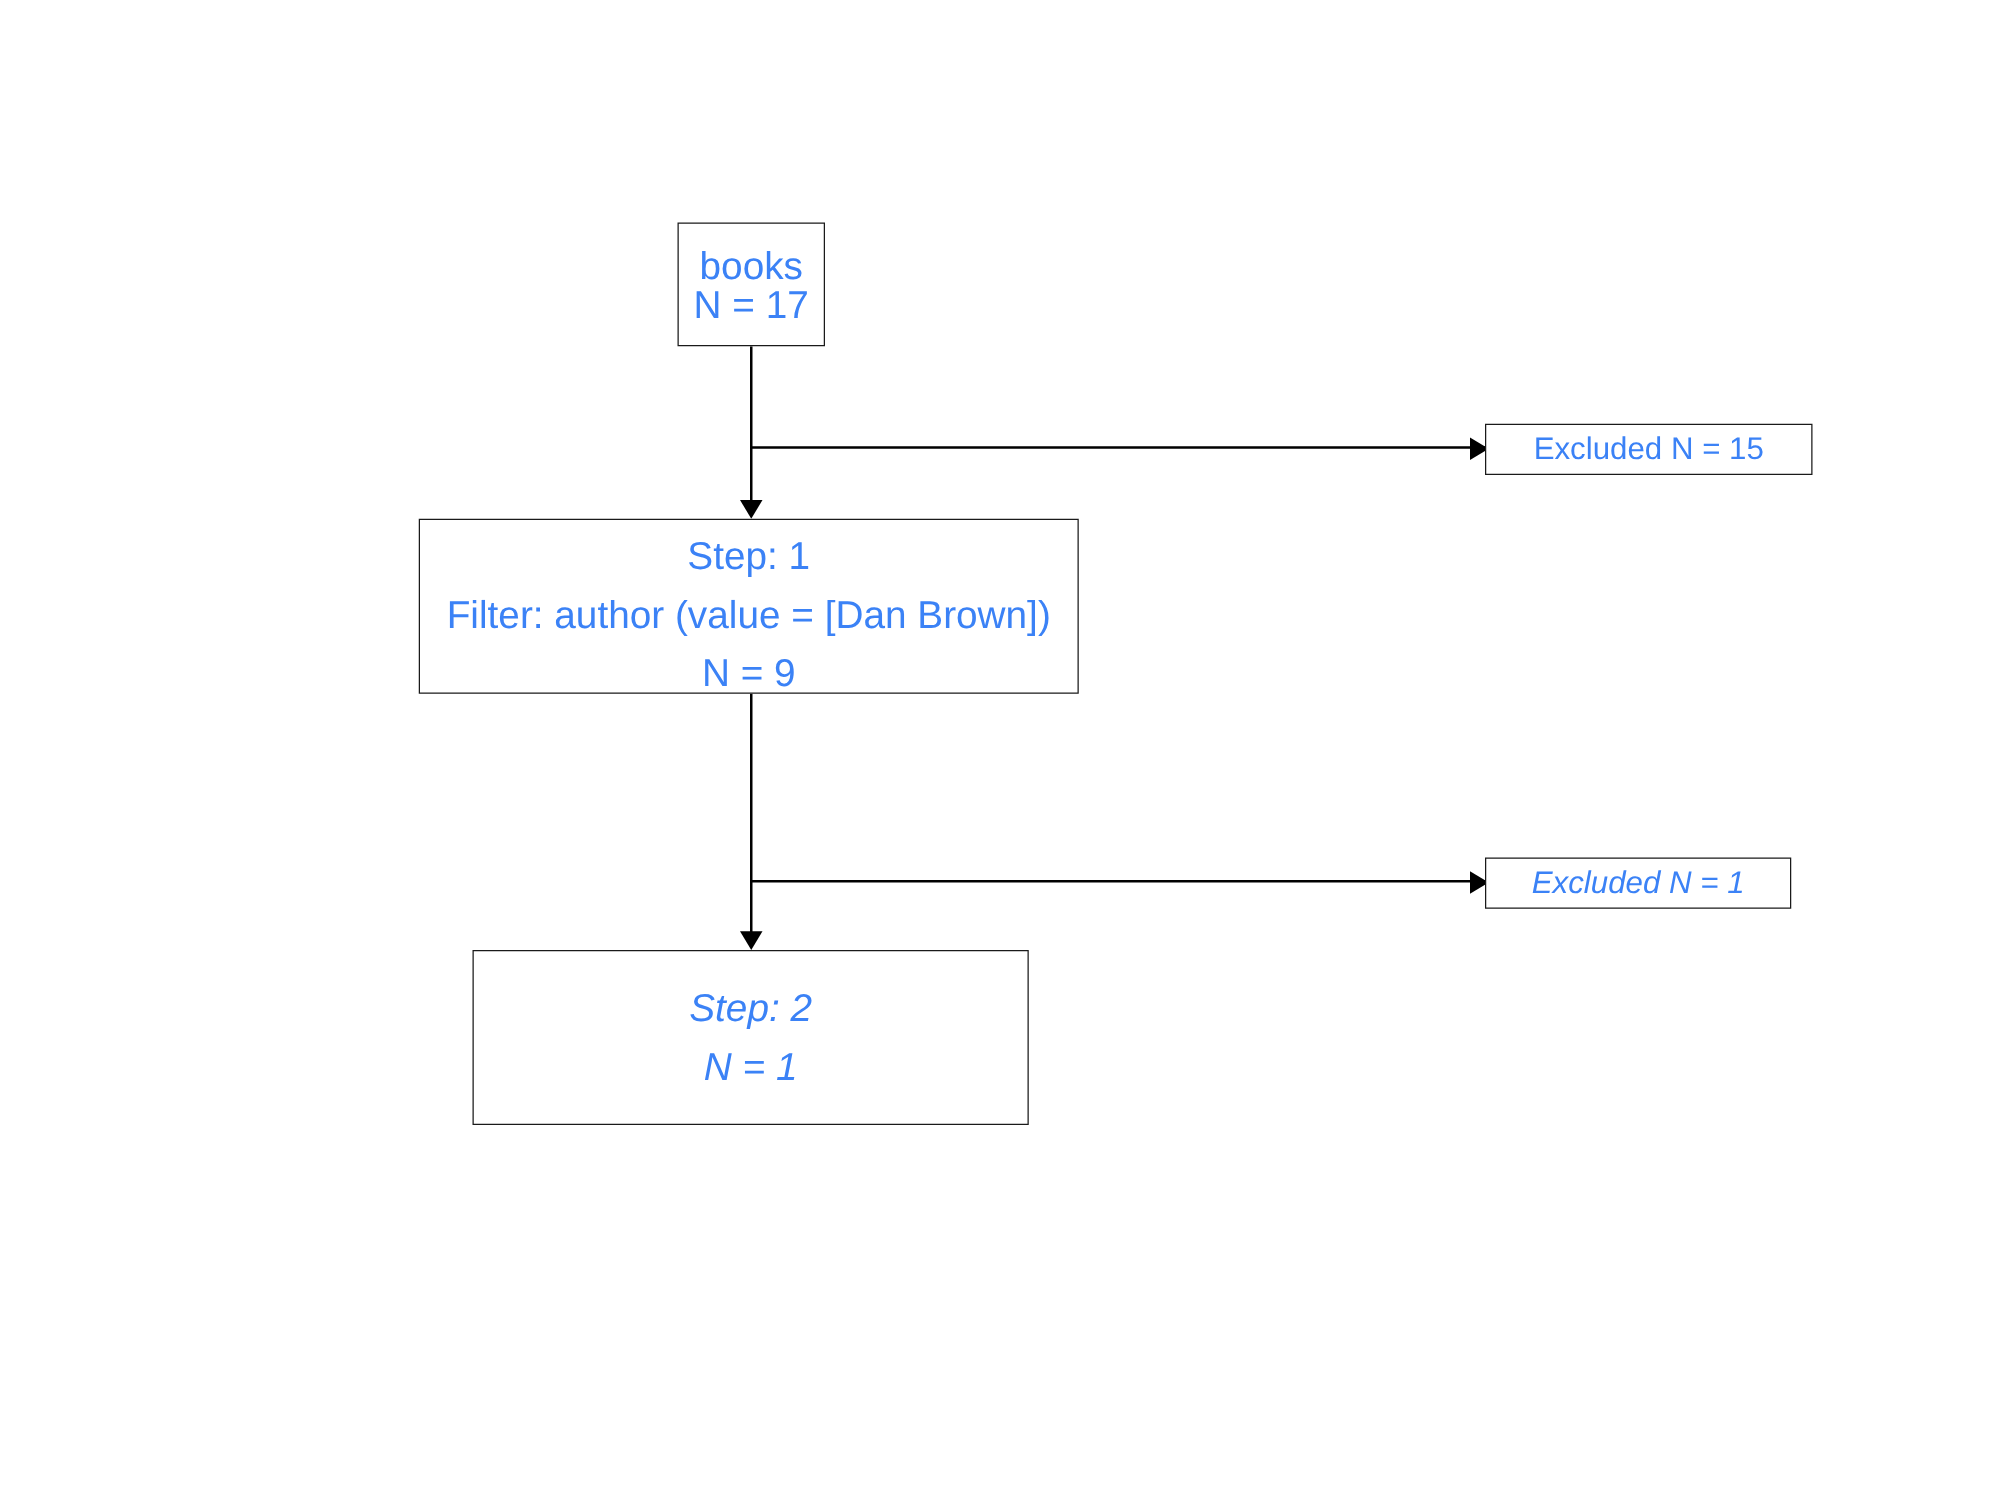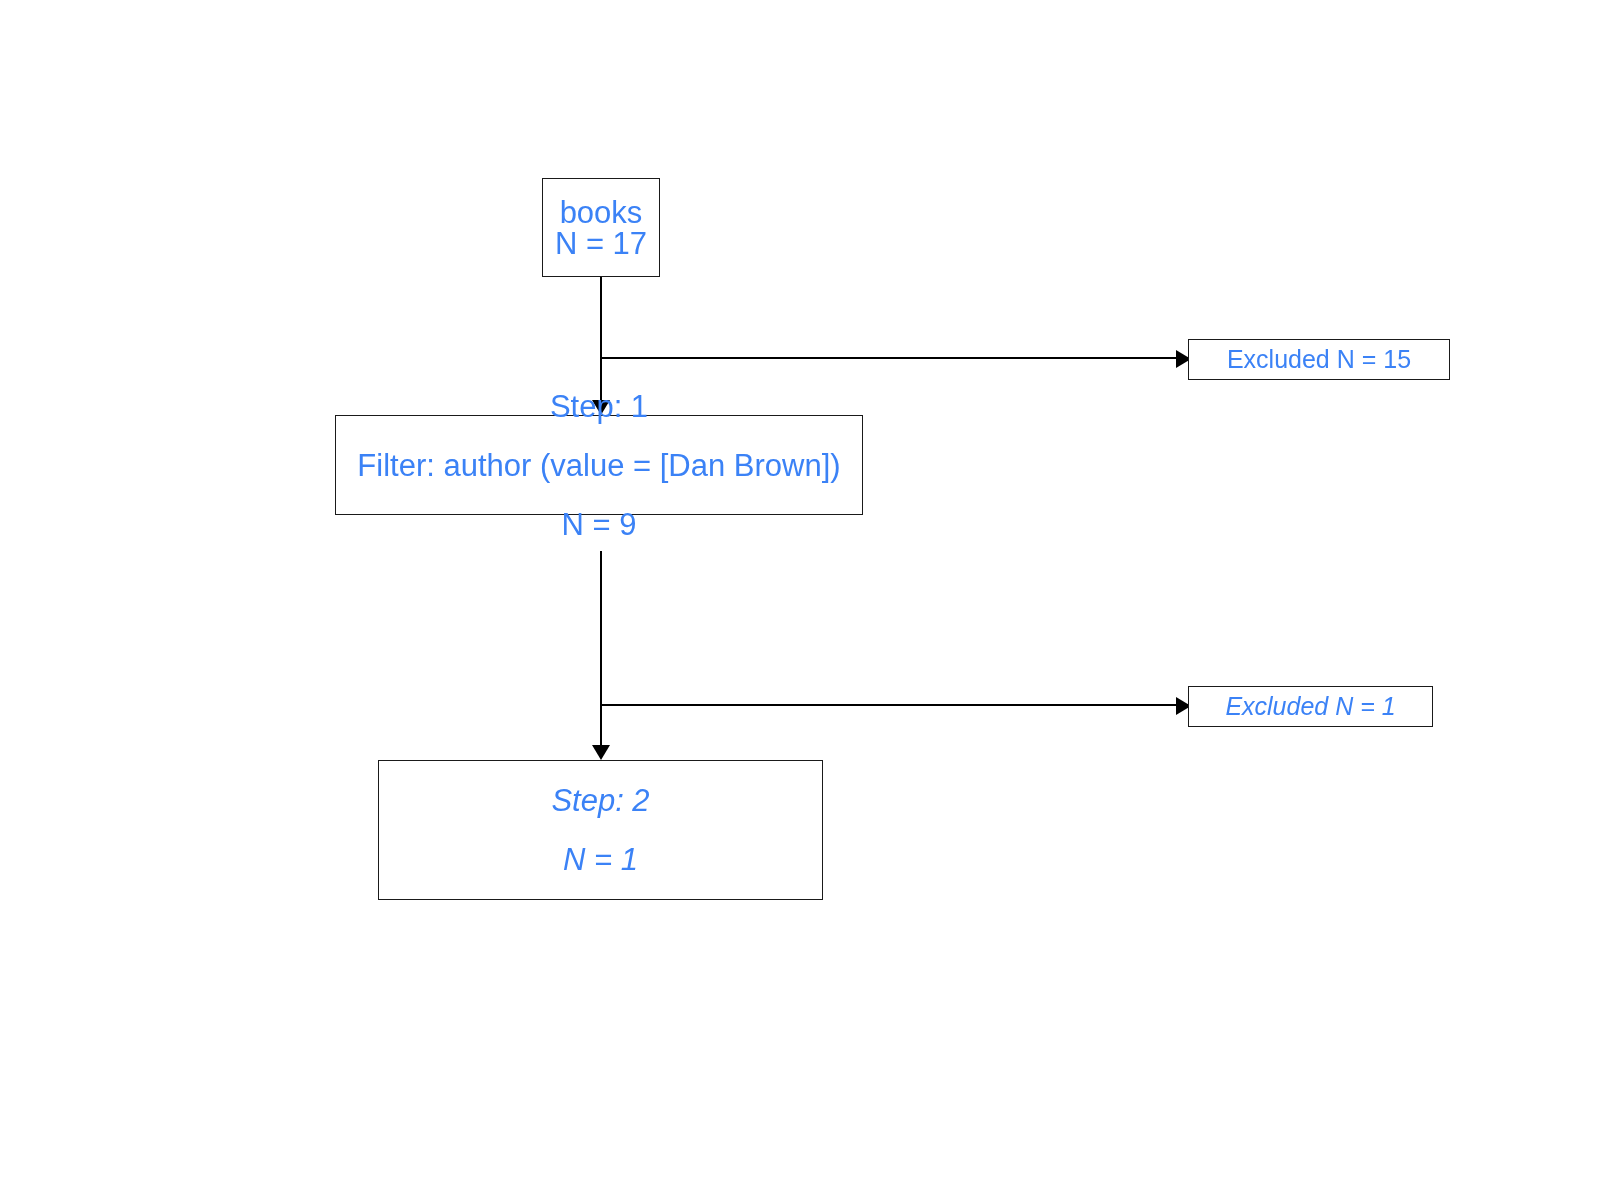--- a/index.html
+++ b/index.html
@@ -43,31 +43,32 @@
     height: 99px;
   }
   #node-source .line { font-size: 31px; }
   #node-source .line + .line { }
 
   
   #node-step-1 {
     left: 335px;
     top: 415px;
     width: 528px;
-    height: 100px;
+    height: 140px;
+    justify-content: flex-end;
   }
   #node-step-2 {
     left: 378px;
     top: 760px;
     width: 445px;
     height: 140px;
     font-style: italic;
   }
   .step .line { font-size: 31px; }
-  .step .line + .line { margin-top: 28px; }
+  .step .line + .line { margin-top: 16px; }
 
   
   .excluded {
     border-width: 1.6px;
     padding: 0 6px;
     justify-content: center;
   }
   .excluded .line { font-size: 25px; }
   #node-excluded-1 {
     left: 1188px;

